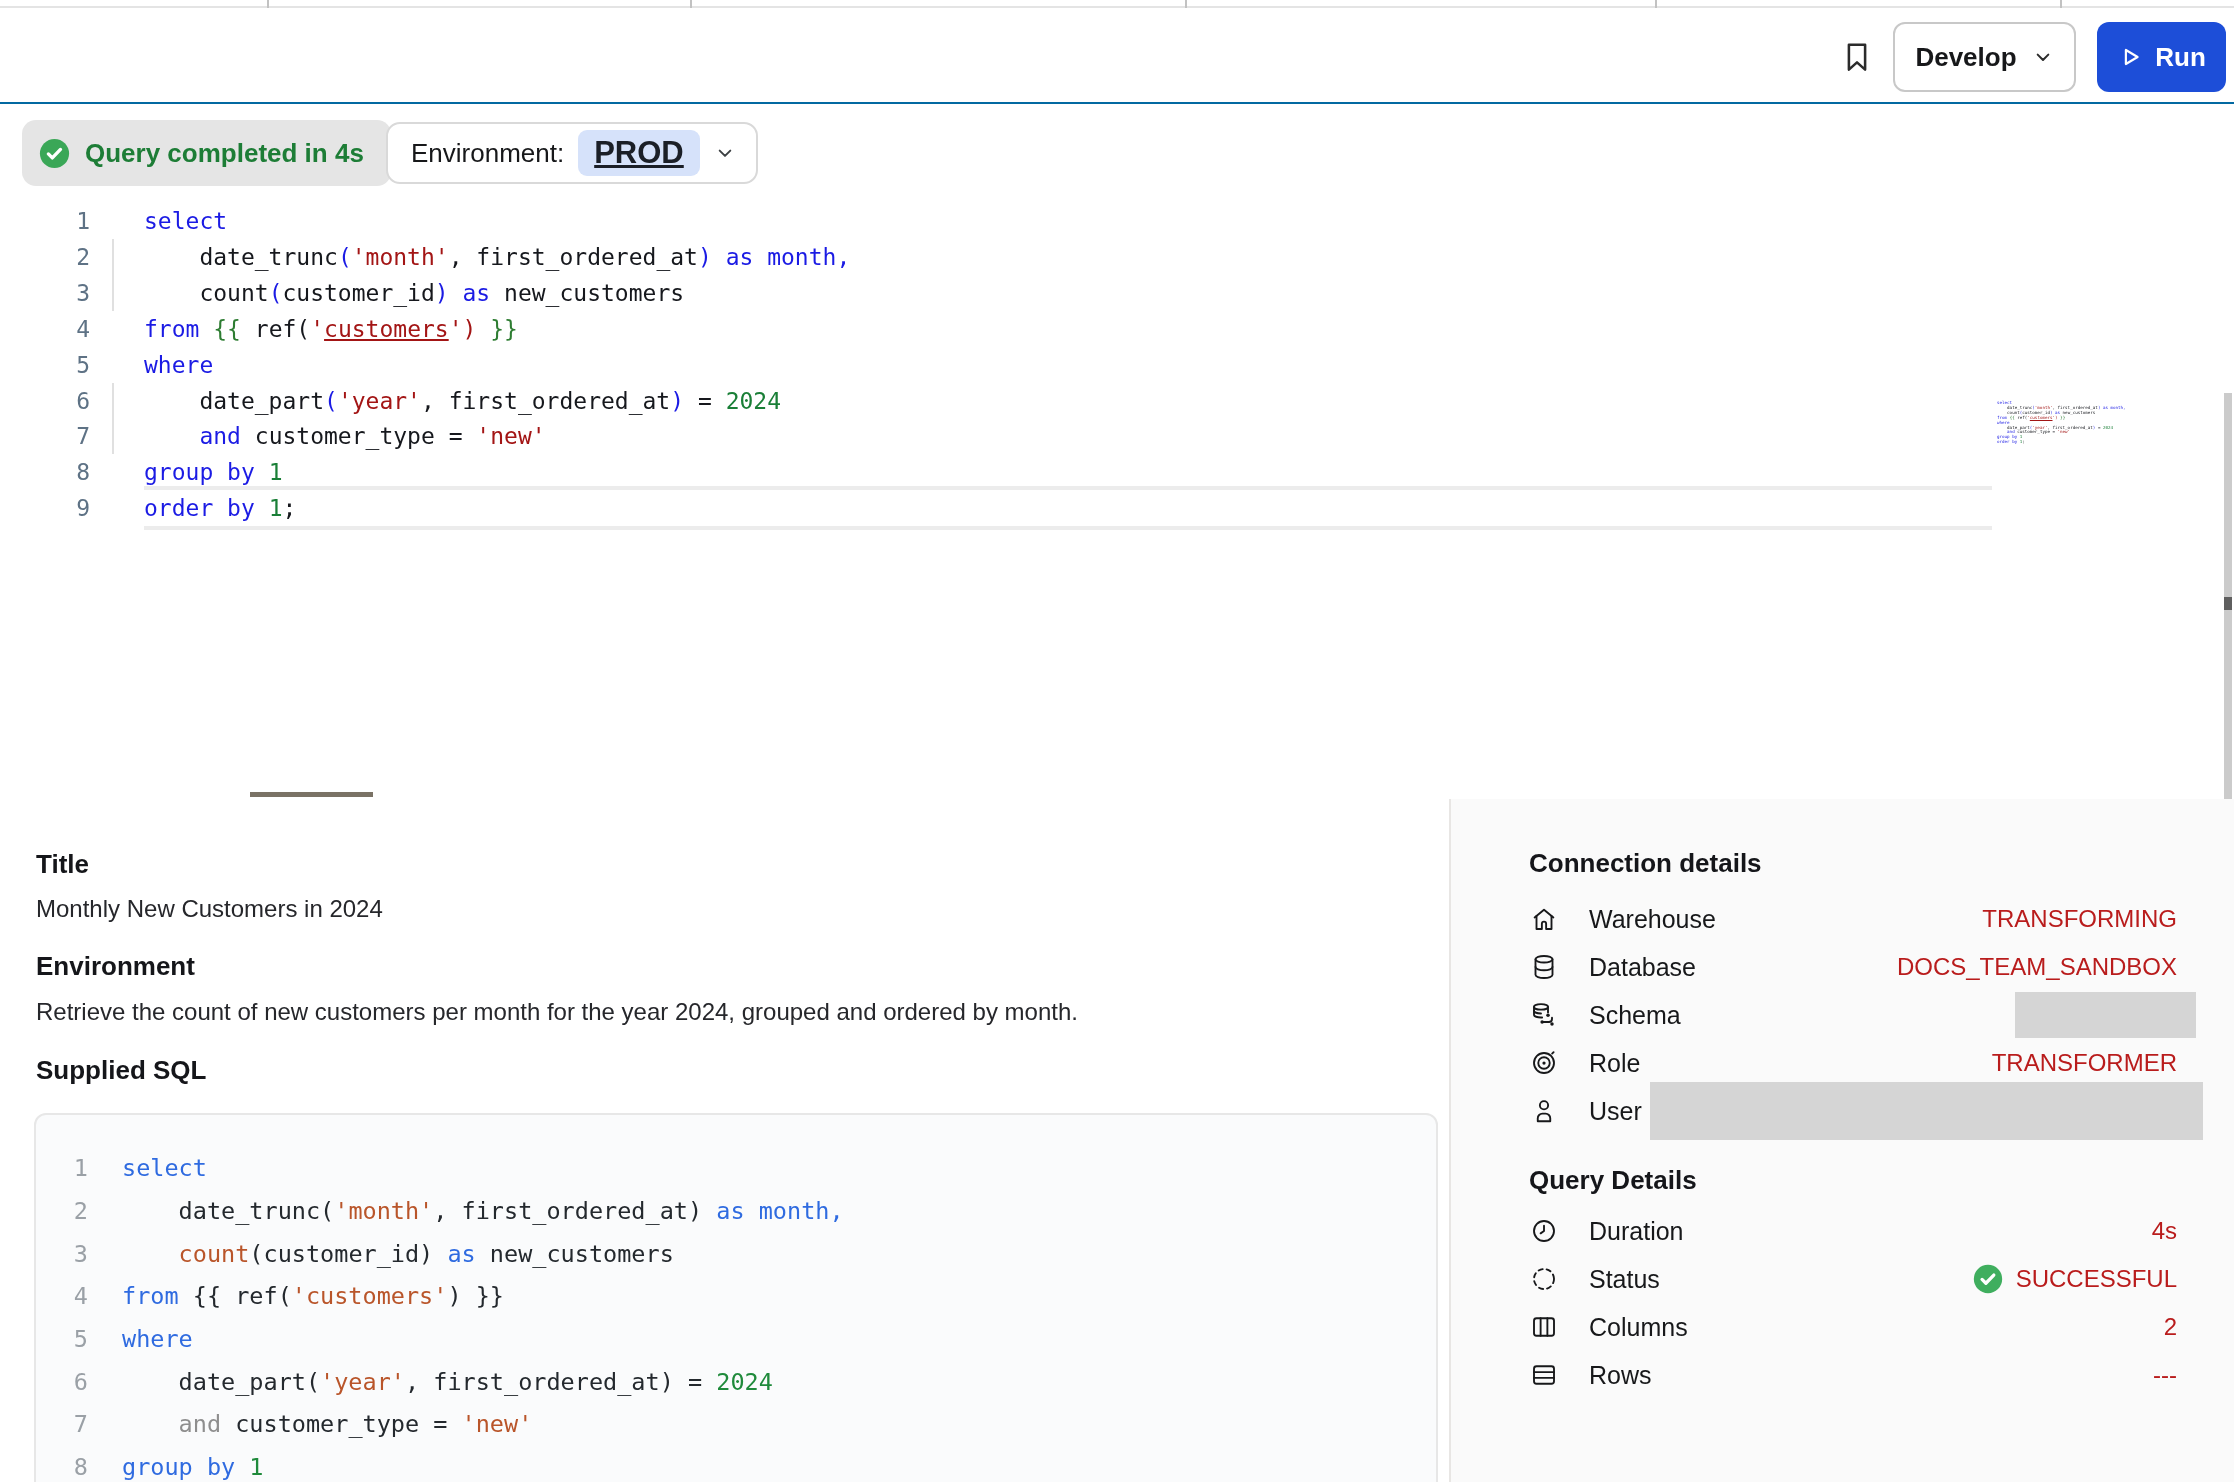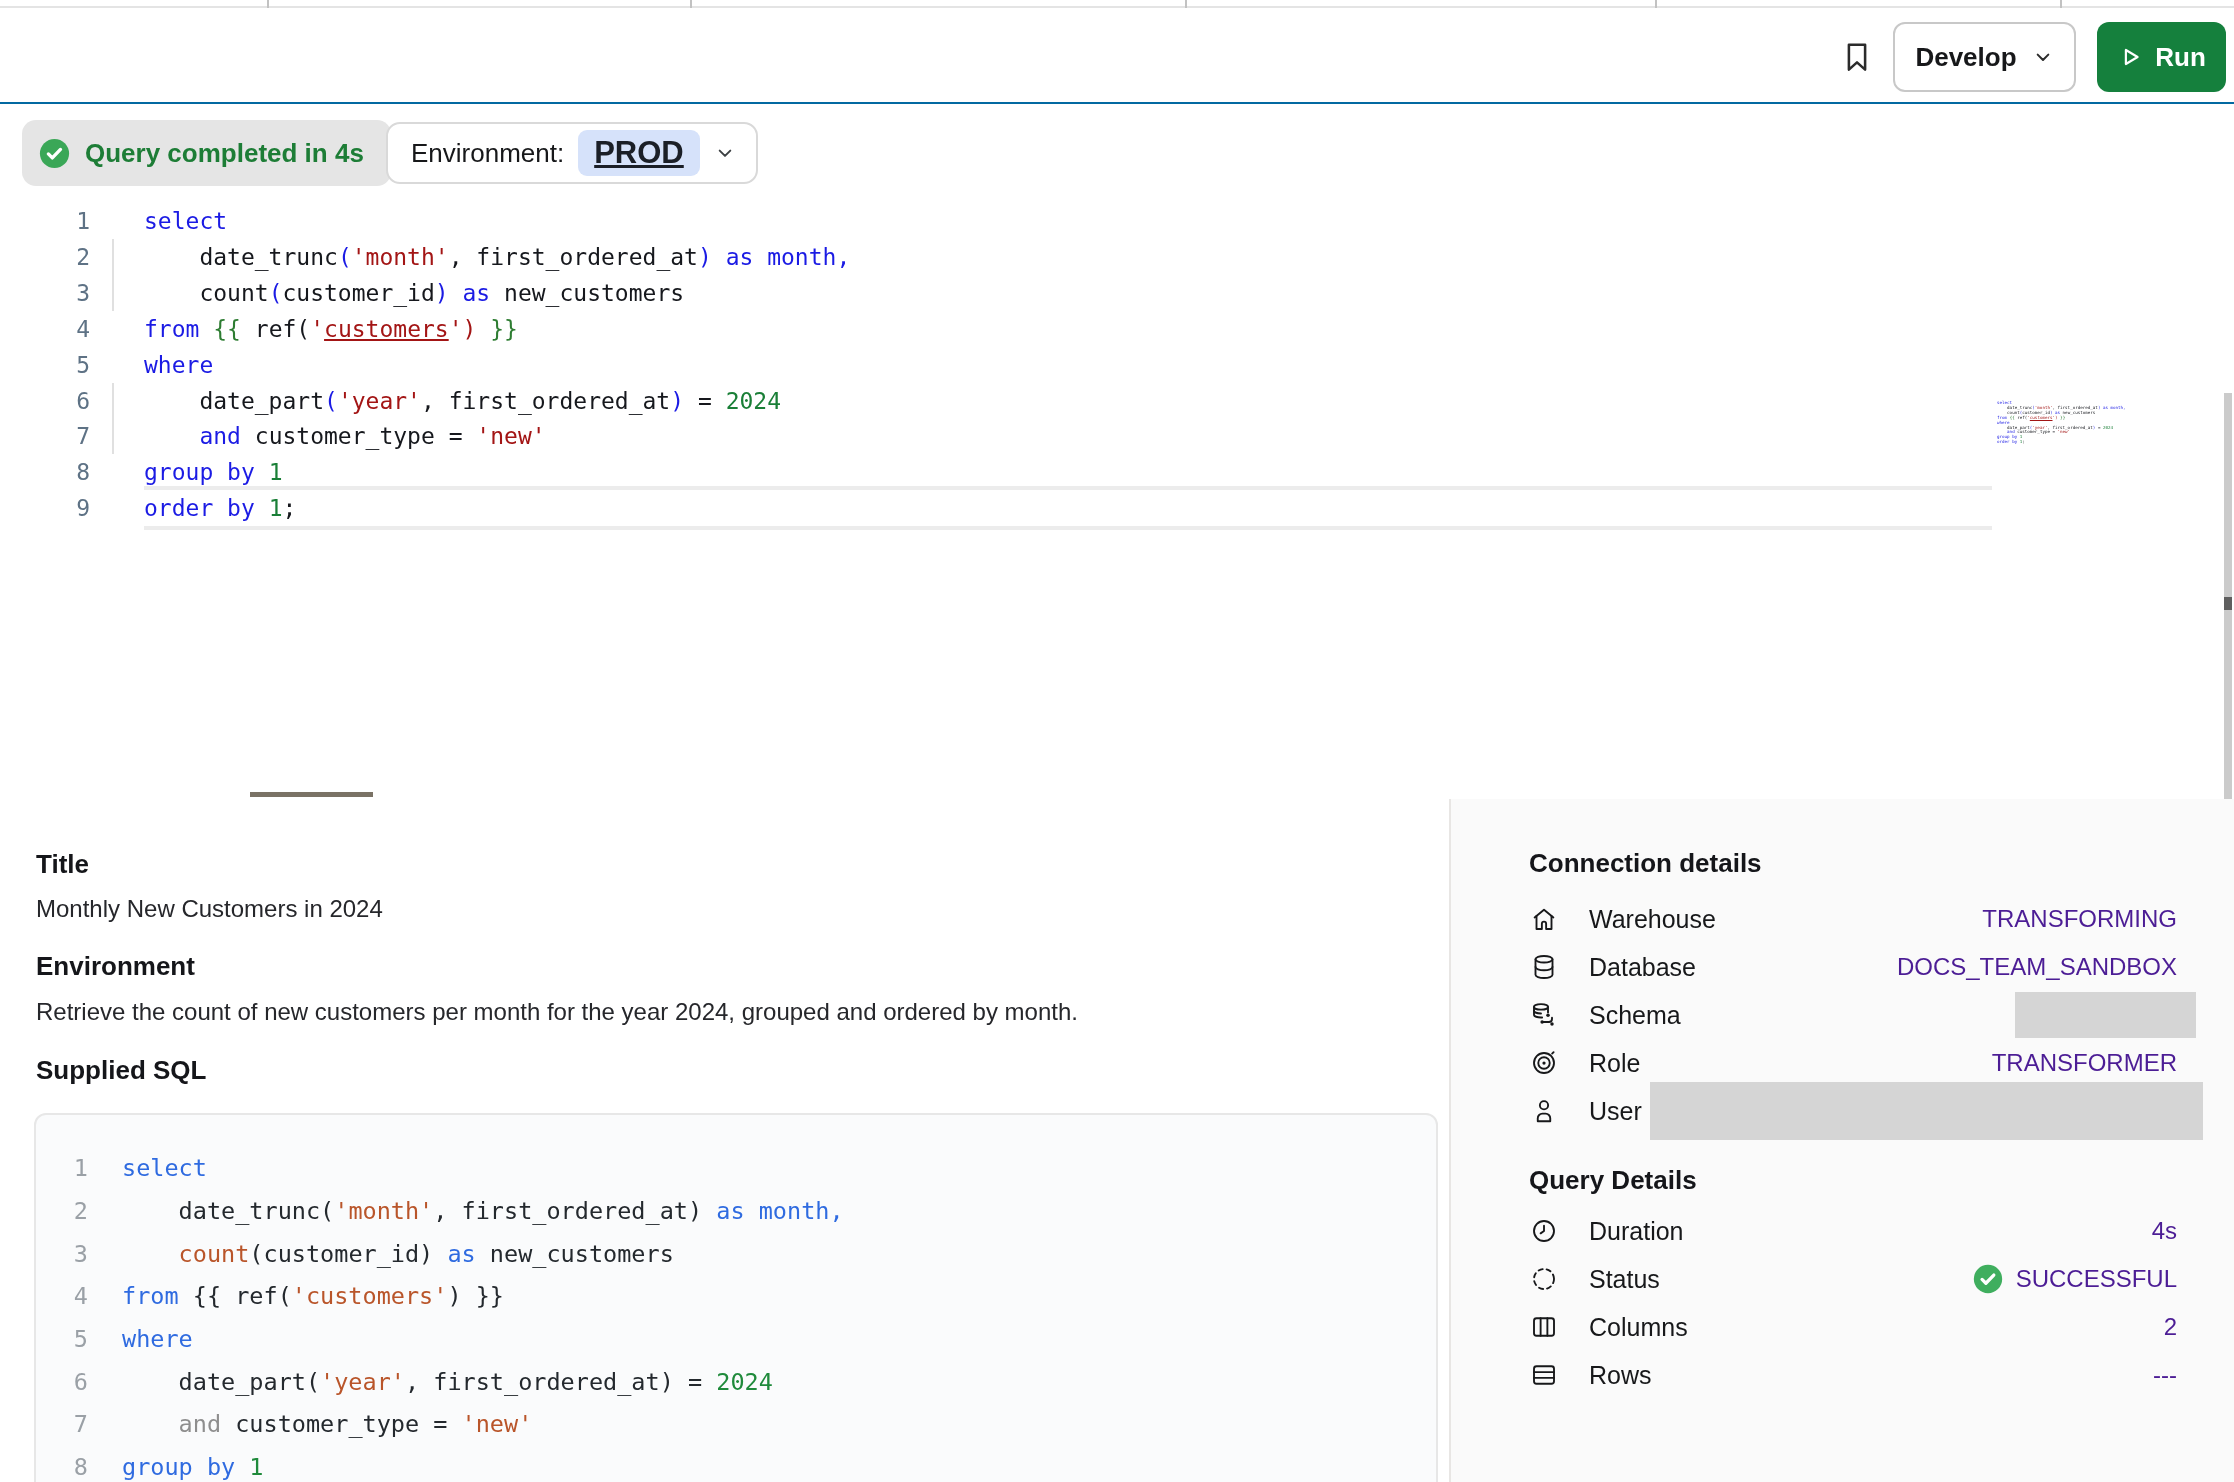--- a/index.html
+++ b/index.html
@@ -11,21 +11,21 @@
   }
 
   
   .top-strip { position: absolute; top: 0; left: 0; width: 100%; height: 8px; background: #fff; border-bottom: 2px solid #e4e4e4; }
   .top-strip .tick { position: absolute; top: 0; width: 2px; height: 8px; background: #c2c2c2; }
 
   
   .header { position: absolute; top: 10px; left: 0; width: 100%; height: 94px; background: #fff; border-bottom: 2px solid #0369a1; }
   .bookmark-btn { position: absolute; left: 1834px; top: 22px; width: 46px; height: 50px; display: flex; align-items: center; justify-content: center; color: #2b2b2b; background: none; border: none; cursor: pointer; }
   .develop-btn { position: absolute; left: 1893px; top: 12px; width: 183px; height: 70px; border: 2px solid #c8c8c8; border-radius: 12px; background: #fff; display: flex; align-items: center; justify-content: center; gap: 15px; font-size: 26px; font-weight: 600; color: #17181a; font-family: inherit; cursor: pointer; }
-  .run-btn { position: absolute; left: 2097px; top: 12px; width: 129px; height: 70px; border: none; border-radius: 12px; background: #15803d; display: flex; align-items: center; justify-content: center; gap: 12px; font-size: 26px; font-weight: 700; color: #fff; font-family: inherit; cursor: pointer; }
+  .run-btn { position: absolute; left: 2097px; top: 12px; width: 129px; height: 70px; border: none; border-radius: 12px; background: #1d4ed8; display: flex; align-items: center; justify-content: center; gap: 12px; font-size: 26px; font-weight: 700; color: #fff; font-family: inherit; cursor: pointer; }
 
   
   .query-pill { position: absolute; left: 22px; top: 120px; height: 66px; border-radius: 14px; background: #e5e5e5; color: #1d7d36; display: inline-flex; align-items: center; gap: 13px; padding: 0 27px 0 15px; font-size: 26px; font-weight: 600; }
   .env-pill { position: absolute; left: 386px; top: 122px; height: 62px; border-radius: 14px; border: 2px solid #d9d9d9; background: #fff; display: inline-flex; align-items: center; gap: 14px; padding: 0 20px 0 23px; font-size: 26px; color: #17181a; cursor: pointer; }
   .prod-badge { background: #d6e2fa; color: #1b1f27; border-radius: 9px; padding: 5px 16px; font-weight: 600; font-size: 31px; text-decoration: underline; }
 
   
   .editor { position: absolute; top: 203px; left: 0; width: 2234px; height: 515px; font-family: "DejaVu Sans Mono", monospace; font-size: 23px; }
   .code-line { position: absolute; left: 0; width: 1992px; height: 36px; display: flex; align-items: center; }
   .code-line .gutter { flex: 0 0 90px; text-align: right; color: #5e7285; font-size: 23px; }
@@ -68,21 +68,21 @@
   .sq .n { color: #1f8a3b; }
   .sq .g { color: #8e8e8e; }
 
   
   .right-panel { position: absolute; left: 1449px; top: 0; width: 785px; height: 683px; background: #fafafa; border-left: 2px solid #e8e6e4; }
   .panel-heading { position: absolute; left: 78px; font-size: 26px; font-weight: 700; color: #15161a; }
   .crow { position: absolute; left: 78px; right: 57px; height: 36px; display: flex; align-items: center; }
   .crow .cicon { flex: 0 0 30px; height: 30px; color: #17181a; display: flex; align-items: center; }
   .crow .clabel { margin-left: 30px; font-size: 25px; color: #17181a; }
   .crow .spacer { flex: 1 1 auto; }
-  .crow .cval { font-size: 24px; color: #4c1d95; white-space: nowrap; }
+  .crow .cval { font-size: 24px; color: #b91c1c; white-space: nowrap; }
   .crow .valwrap { display: flex; align-items: center; gap: 11px; }
   .redact { display: inline-block; background: #d5d5d5; }
   .schema-redact { width: 181px; height: 46px; margin-right: -19px; }
   .user-redact { width: 553px; height: 58px; margin-right: -26px; }
 
   svg { display: block; }
 </style>
 </head>
 <body>
 

